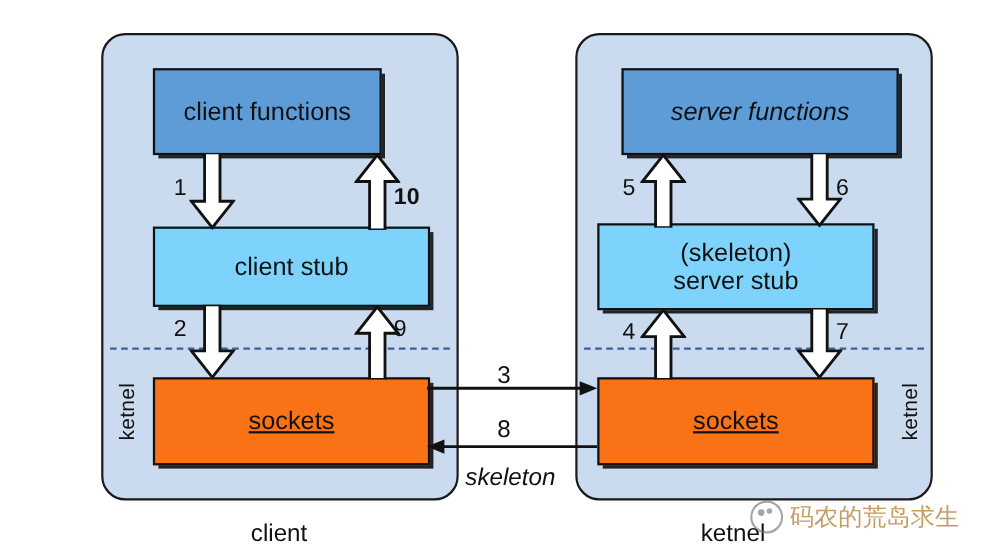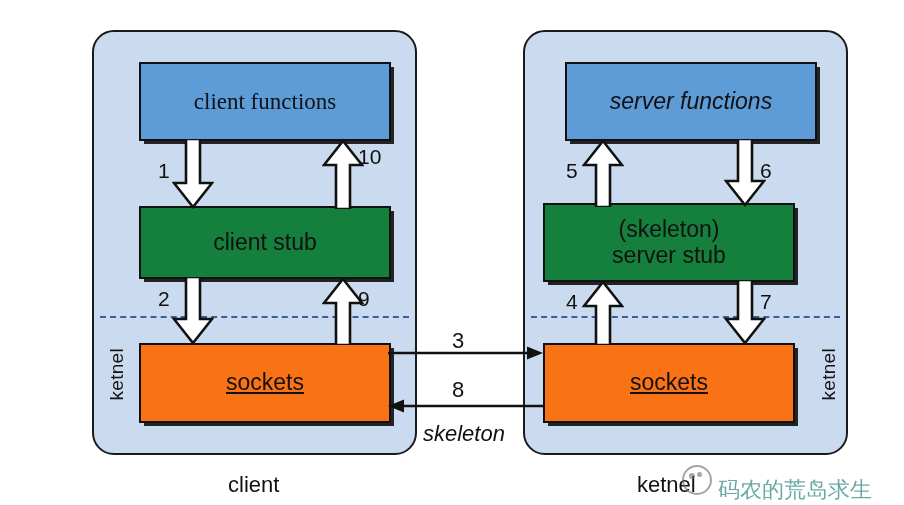--- a/index.html
+++ b/index.html
@@ -35,21 +35,21 @@
     display: flex;
     align-items: center;
     justify-content: center;
     text-align: center;
     color: #111111;
     font-size: 23px;
     line-height: 1.12;
     box-shadow: 4px 4px 0 -1px rgba(20,20,20,0.92);
   }
   .box.blue   { background: #5e9cd8; }
-  .box.red    { background: #15803d; }
+  .box.red    { background: #7dd3fc; }
   .box.orange { background: #f97316; text-decoration: underline; }
 
   
   .arrow {
     position: absolute;
   }
   .arrow svg { display: block; }
 
   
   .step {
@@ -129,35 +129,34 @@
   .wm-logo::after {
     content: "";
     position: absolute;
     left: 13px; top: 5px;
     width: 5px; height: 5px;
     border-radius: 50%;
     background: #6f6f6f;
   }
   .wm-text {
     font-size: 22px;
-    color: #0f766e;
-    white-space: nowrap;
-    margin-top: 20px;
+    color: #a16207;
+    white-space: nowrap;
   }
 </style>
 </head>
 <body>
 
 <div id="canvas">
 
   <div class="panel" style="left:92px; top:30px; width:325px; height:425px;"></div>
 
   <div class="dashline" style="left:100px; top:316px; width:309px;"></div>
 
-  <div class="box blue" style="left:139px; top:62px; width:252px; height:79px;font-family:Liberation Serif, serif;">
+  <div class="box blue" style="left:139px; top:62px; width:208px; height:79px;">
     <span>client functions</span>
   </div>
 
   <div class="box red" style="left:139px; top:206px; width:252px; height:73px;">
     <span>client stub</span>
   </div>
 
   <div class="box orange" style="left:139px; top:343px; width:252px; height:80px;">
     <span>sockets</span>
   </div>
@@ -167,21 +166,21 @@
       <path d="M14 0 L28 0 L28 44 L40 44 L21 68 L2 44 L14 44 Z" fill="#ffffff" stroke="#111111" stroke-width="2.6" stroke-linejoin="miter"></path>
     </svg>
   </div>
   <div class="step" style="left:158px; top:159px;">1</div>
 
   <div class="arrow" style="left:322px; top:139px;">
     <svg width="42" height="70" viewBox="0 0 42 70">
       <path d="M21 2 L40 26 L28 26 L28 70 L14 70 L14 26 L2 26 Z" fill="#ffffff" stroke="#111111" stroke-width="2.6" stroke-linejoin="miter"></path>
     </svg>
   </div>
-  <div class="step" style="left:358px; top:145px;">10</div>
+  <div class="step" style="left:358px; top:167px;font-weight:bold;">10</div>
 
   <div class="arrow" style="left:172px; top:277px;">
     <svg width="42" height="68" viewBox="0 0 42 68">
       <path d="M14 0 L28 0 L28 42 L40 42 L21 66 L2 42 L14 42 Z" fill="#ffffff" stroke="#111111" stroke-width="2.6" stroke-linejoin="miter"></path>
     </svg>
   </div>
   <div class="step" style="left:158px; top:287px;">2</div>
 
   <div class="arrow" style="left:322px; top:277px;">
     <svg width="42" height="68" viewBox="0 0 42 68">

